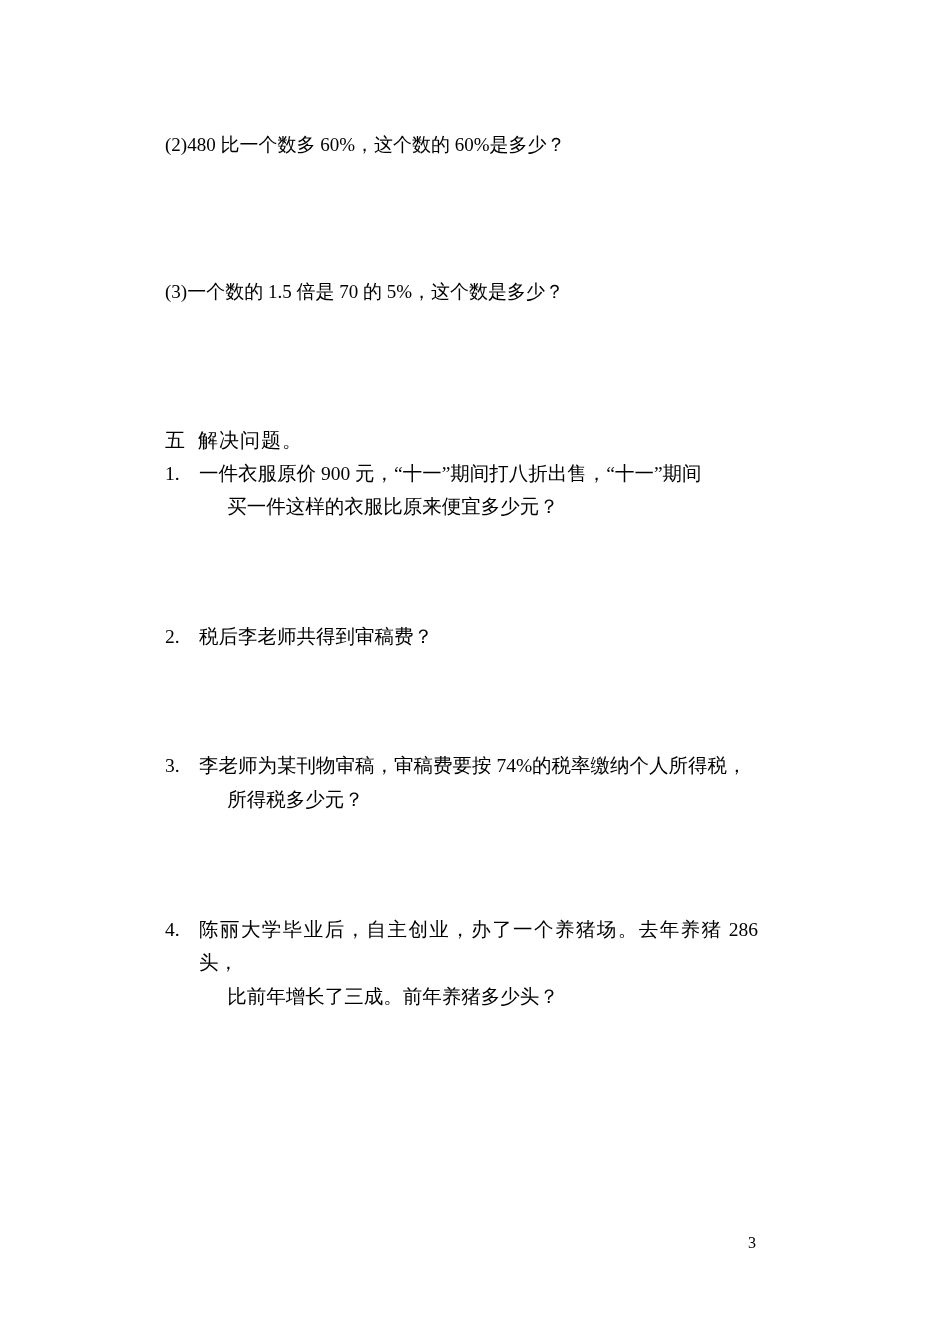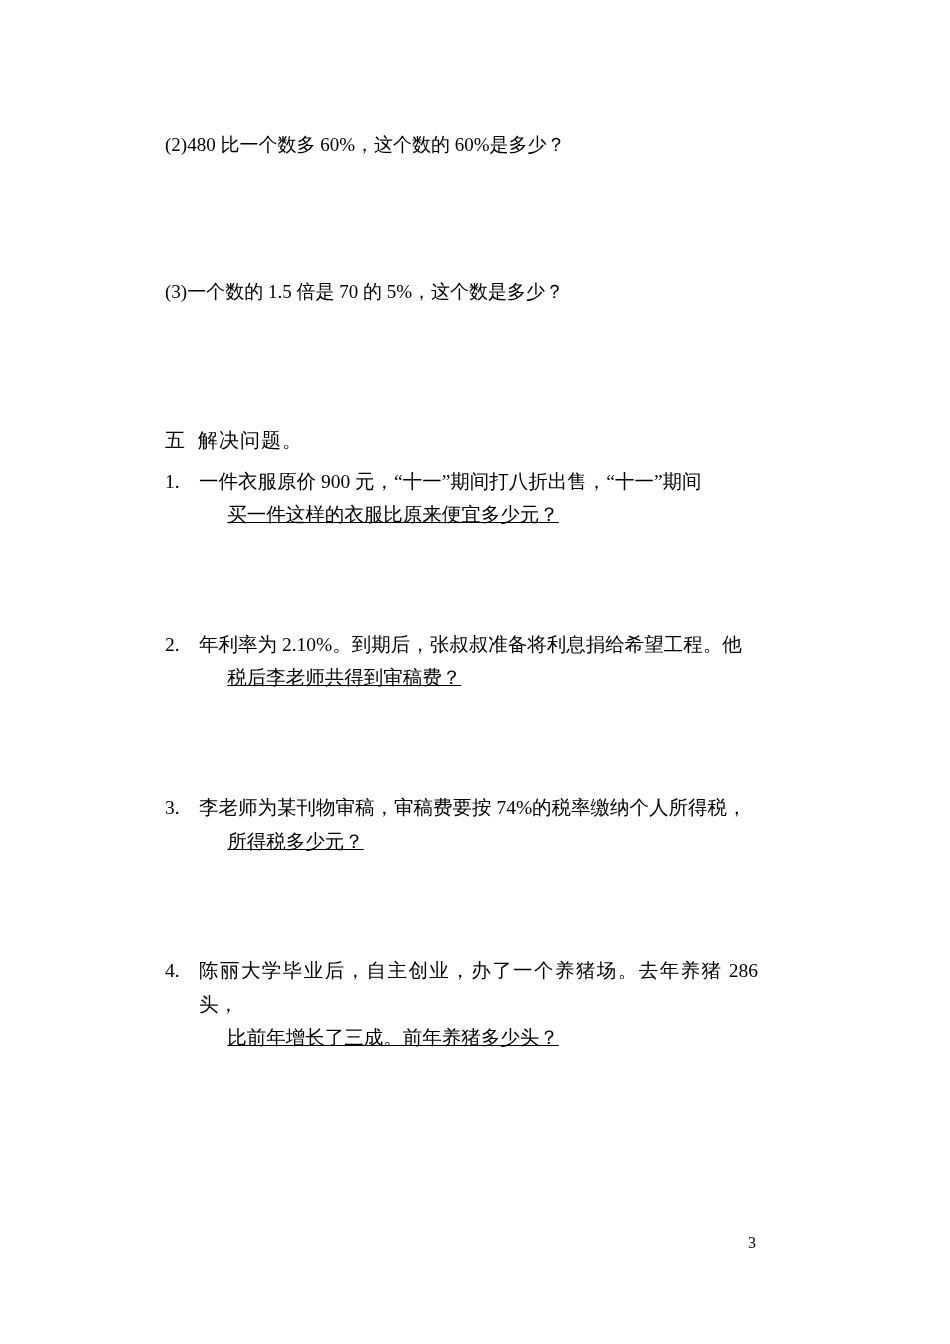--- a/index.html
+++ b/index.html
@@ -27,21 +27,21 @@
     font-size: 19px;
     line-height: 1.55;
   }
   .fill-q {
     margin-bottom: 118px;
   }
   .section-head {
     font-size: 20px;
     line-height: 1.5;
     margin-top: 20px;
-    margin-bottom: 10px;
+    margin-bottom: 2px;
     letter-spacing: 1px;
   }
   .word-problem {
     position: relative;
     font-size: 19.5px;
     line-height: 1.72;
     margin-bottom: 96px;
   }
   .wp-num {
     position: absolute;
@@ -52,21 +52,20 @@
   }
   .wp-body {
     margin-left: 34px;
     text-align: justify;
   }
   .wp-body p {
     margin: 0;
   }
   .wp-body p + p {
     text-indent: 1.45em;
-    text-decoration: underline;
   }
   .page-number {
     position: absolute;
     right: 112px;
     bottom: 92px;
     font-size: 16px;
     font-family: "Liberation Serif", serif;
   }
 </style>
 </head>
@@ -90,21 +89,20 @@
     <span class="wp-num">1.</span>
     <div class="wp-body">
       <p>一件衣服原价 900 元，“十一”期间打八折出售，“十一”期间</p>
       <p>买一件这样的衣服比原来便宜多少元？</p>
     </div>
   </div>
 
   <div class="word-problem">
     <span class="wp-num">2.</span>
     <div class="wp-body">
-      <p>年利率为 2.10%。到期后，张叔叔准备将利息捐给希望工程。他</p>
       <p>税后李老师共得到审稿费？</p>
     </div>
   </div>
 
   <div class="word-problem">
     <span class="wp-num">3.</span>
     <div class="wp-body">
       <p>李老师为某刊物审稿，审稿费要按 74%的税率缴纳个人所得税，</p>
       <p>所得税多少元？</p>
     </div>

